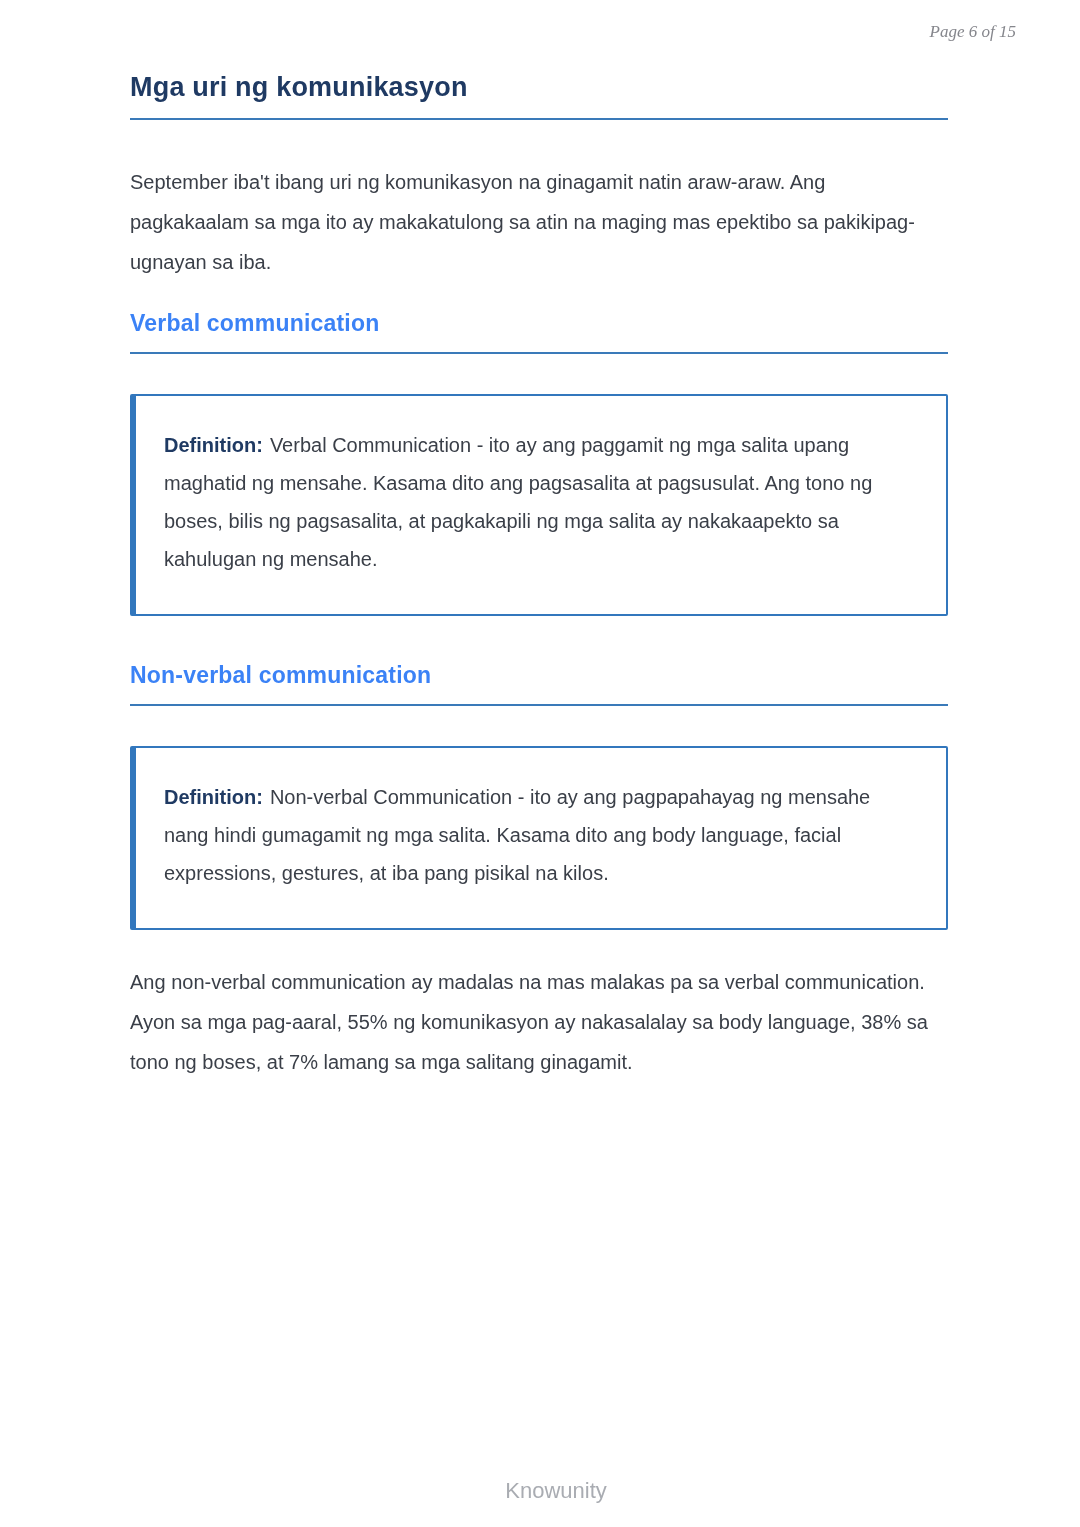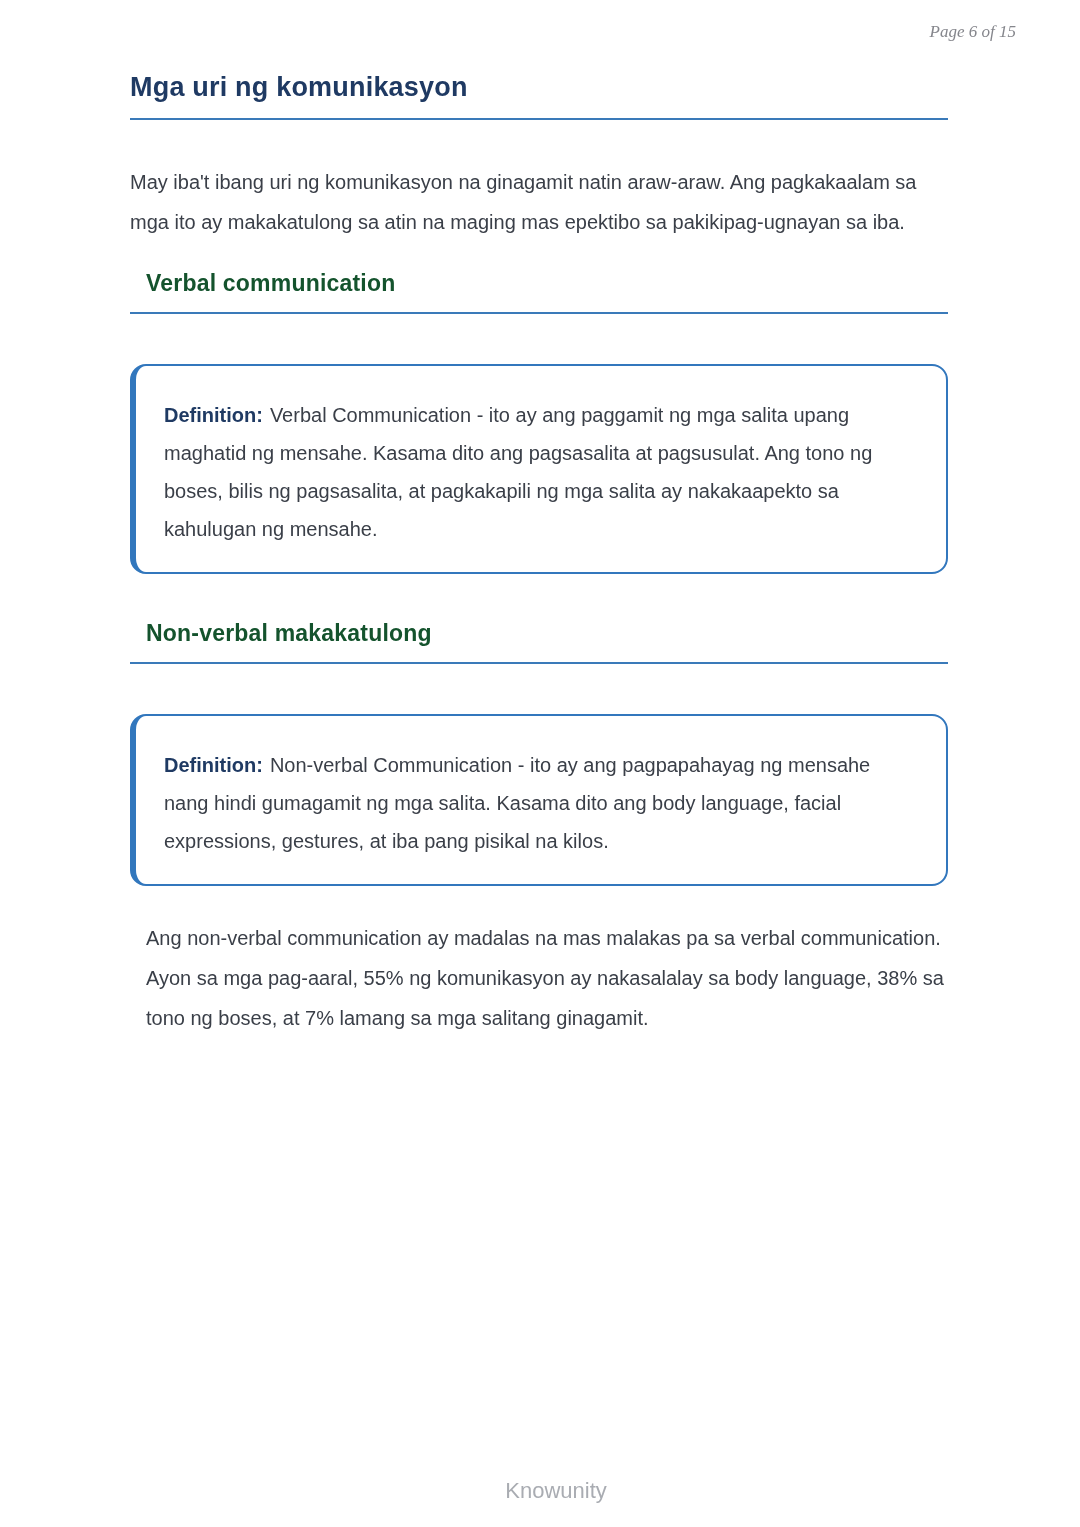--- a/index.html
+++ b/index.html
@@ -43,50 +43,50 @@
     border: none;
     margin: 15px 0 0 0;
   }
   .body-text {
     margin: 42px 0 0 0;
     font-size: 20px;
     line-height: 40px;
     color: #3a3f48;
   }
   .section-heading {
-    margin: 28px 0 0 16px;
+    margin: 28px 0 0 0;
     font-size: 23px;
     font-weight: 700;
-    color: #14532d;
+    color: #3b82f6;
     letter-spacing: 0.2px;
   }
   .section-heading.gap-lg {
     margin-top: 46px;
   }
   .callout {
-    margin: 50px 0 0 0;
+    margin: 40px 0 0 0;
     border: 2px solid #3277bd;
     border-left: 6px solid #3277bd;
-    border-radius: 16px;
-    padding: 30px 30px 24px 28px;
+    border-radius: 2px;
+    padding: 30px 30px 36px 28px;
     background: #ffffff;
   }
   .callout-text {
     margin: 0;
     font-size: 20px;
     line-height: 38px;
     color: #3a3f48;
   }
   .callout-label {
     font-weight: 700;
     color: #1f3a63;
     margin-right: 7px;
   }
   .closing-text {
-    margin: 32px 0 0 16px;
+    margin: 32px 0 0 0;
   }
   .footer-brand {
     position: absolute;
     top: 1478px;
     left: 0;
     width: 100%;
     text-align: center;
     font-size: 22px;
     color: #a9acb2;
     padding-left: 16px;
@@ -97,33 +97,33 @@
 
 <div class="page">
 
   <div class="page-number">Page 6 of 15</div>
 
   <div class="content">
 
     <h1 class="doc-title">Mga uri ng komunikasyon</h1>
     <div class="rule"></div>
 
-    <p class="body-text">May iba't ibang uri ng komunikasyon na ginagamit natin araw-araw. Ang pagkakaalam sa mga ito ay makakatulong sa atin na maging mas epektibo sa pakikipag-ugnayan sa iba.</p>
+    <p class="body-text">September iba't ibang uri ng komunikasyon na ginagamit natin araw-araw. Ang pagkakaalam sa mga ito ay makakatulong sa atin na maging mas epektibo sa pakikipag-ugnayan sa iba.</p>
 
     <h2 class="section-heading">Verbal communication</h2>
     <div class="rule"></div>
 
     <div class="callout">
       <p class="callout-text">
         <span class="callout-label">Definition:</span><span>Verbal Communication - ito ay ang paggamit ng mga salita upang maghatid ng mensahe. Kasama dito ang pagsasalita at pagsusulat. Ang tono ng boses, bilis ng pagsasalita, at pagkakapili ng mga salita ay nakakaapekto sa kahulugan ng mensahe.</span>
       </p>
     </div>
 
 
-    <h2 class="section-heading gap-lg">Non-verbal makakatulong</h2>
+    <h2 class="section-heading gap-lg">Non-verbal communication</h2>
     <div class="rule"></div>
 
     <div class="callout">
       <p class="callout-text">
         <span class="callout-label">Definition:</span><span>Non-verbal Communication - ito ay ang pagpapahayag ng mensahe nang hindi gumagamit ng mga salita. Kasama dito ang body language, facial expressions, gestures, at iba pang pisikal na kilos.</span>
       </p>
     </div>
 
     <p class="body-text closing-text">Ang non-verbal communication ay madalas na mas malakas pa sa verbal communication. Ayon sa mga pag-aaral, 55% ng komunikasyon ay nakasalalay sa body language, 38% sa tono ng boses, at 7% lamang sa mga salitang ginagamit.</p>
 

